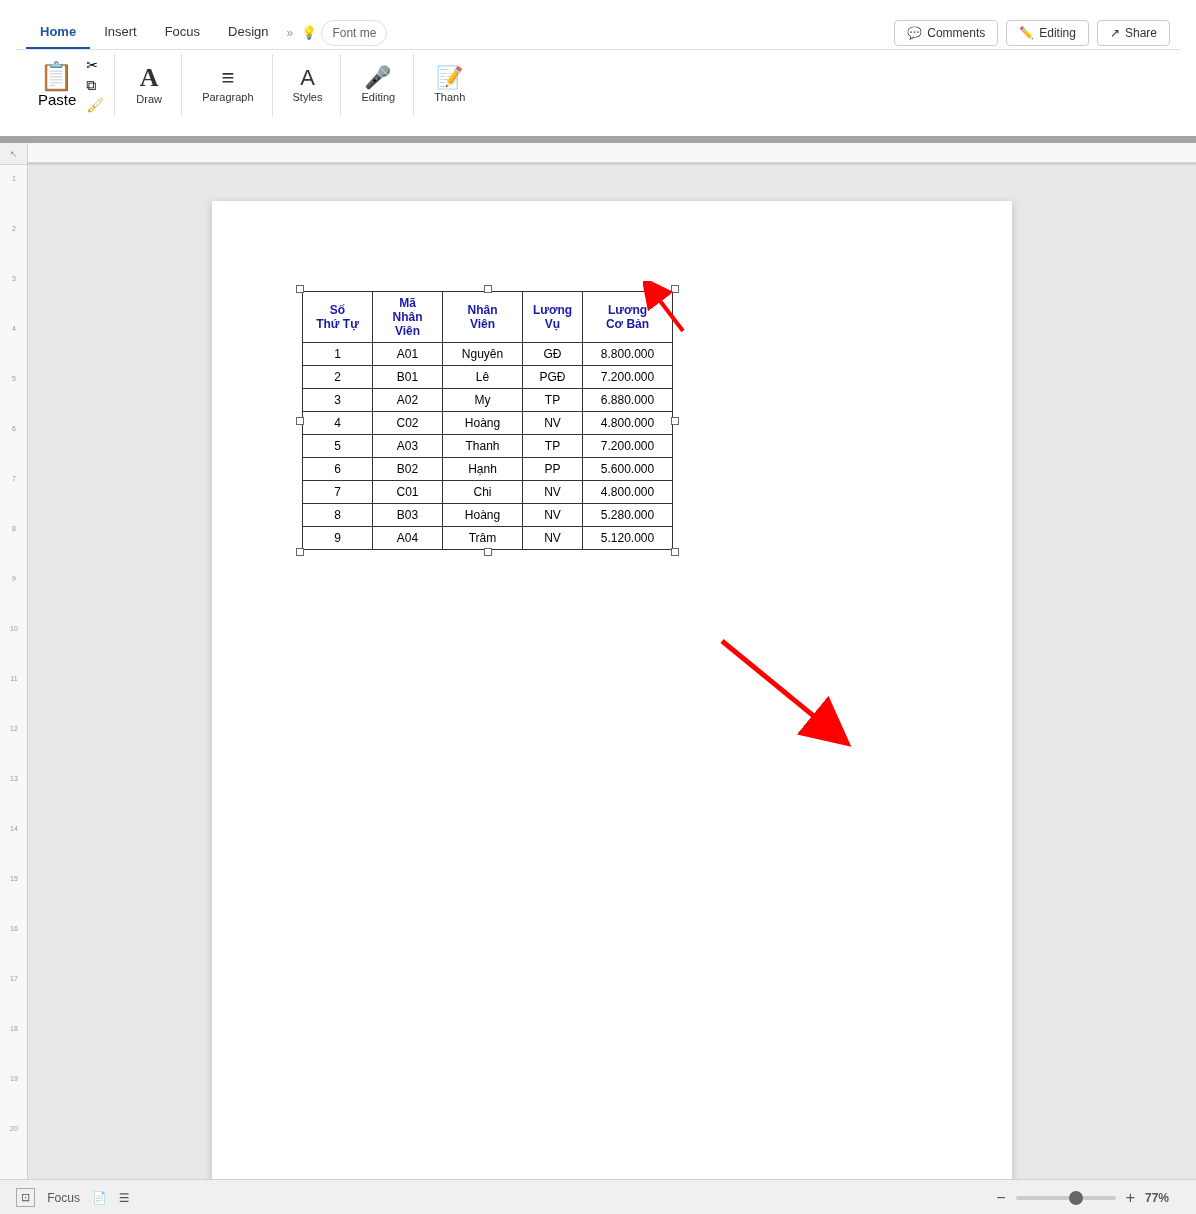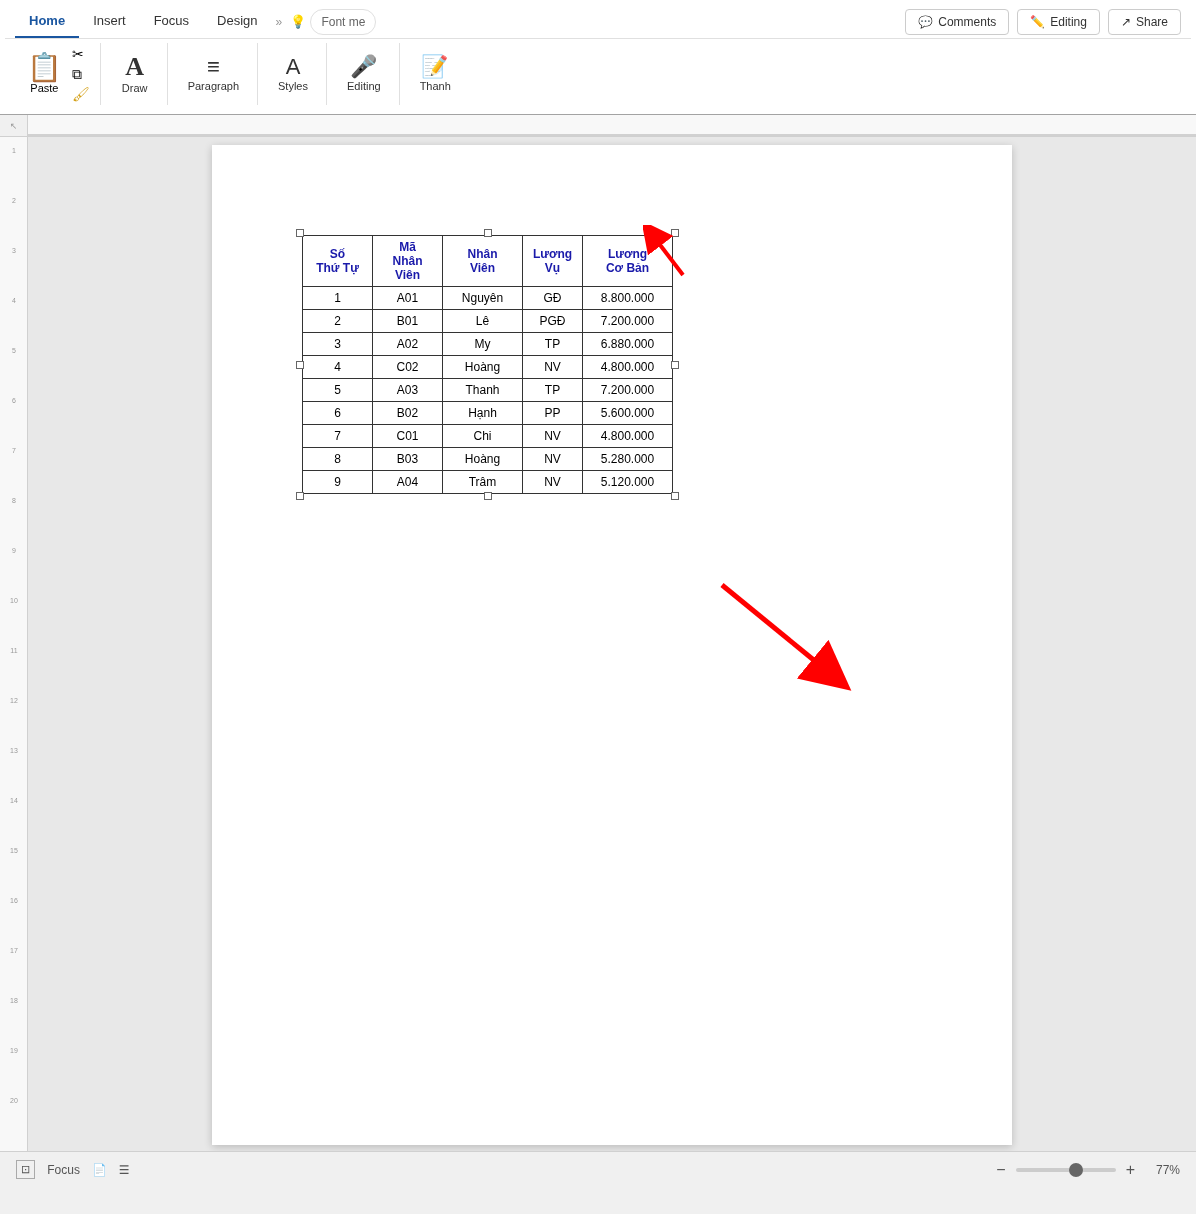--- a/index.html
+++ b/index.html
@@ -1,19 +1,19 @@
 <!DOCTYPE html>
 <html><head>
   <meta charset="utf-8">
   <style>
     * { margin: 0; padding: 0; box-sizing: border-box; }
     body { font-family: -apple-system, BlinkMacSystemFont, 'Segoe UI', sans-serif; background: #f0f0f0; width: 1196px; height: 1214px; overflow: hidden; }
 
     
-    .ribbon { background: #fff; border-bottom: 1px solid #a3a3a3; padding: 5px; }
+    .ribbon { background: #fff; border-bottom: 7px solid #a3a3a3; padding: 16px; }
     .ribbon-tabs { display: flex; align-items: center; padding: 0 10px; border-bottom: 1px solid #e0e0e0; }
     .ribbon-tab { padding: 8px 14px; font-size: 13px; cursor: pointer; color: #333; border-bottom: 2px solid transparent; }
     .ribbon-tab.active { color: #1a56a0; border-bottom: 2px solid #1a56a0; font-weight: 600; }
     .ribbon-right { margin-left: auto; display: flex; gap: 8px; }
     .ribbon-btn { display: flex; align-items: center; gap: 5px; padding: 5px 12px; border: 1px solid #ccc; border-radius: 4px; font-size: 12px; cursor: pointer; background: #fff; color: #333; }
 
     .ribbon-toolbar { display: flex; align-items: stretch; padding: 4px 10px; gap: 2px; }
     .ribbon-group { display: flex; align-items: center; padding: 0 10px; border-right: 1px solid #e0e0e0; gap: 4px; }
     .ribbon-group:last-child { border-right: none; }
     .toolbar-btn { display: flex; flex-direction: column; align-items: center; justify-content: center; padding: 4px 8px; border-radius: 3px; cursor: pointer; border: none; background: transparent; font-size: 10px; color: #333; min-width: 44px; }
@@ -26,21 +26,21 @@
 
     
     .ruler-area { display: flex; height: 22px; background: #f8f8f8; border-bottom: 1px solid #d0d0d0; }
     .ruler-corner { width: 28px; height: 22px; background: #f0f0f0; border-right: 1px solid #d0d0d0; border-bottom: 1px solid #d0d0d0; display: flex; align-items: center; justify-content: center; font-size: 9px; color: #999; cursor: pointer; }
     .ruler-h { flex: 1; background: #f8f8f8; position: relative; overflow: hidden; }
     .ruler-h svg { width: 100%; height: 22px; }
 
     
     .main-area { display: flex; height: calc(1214px - 160px - 40px); }
     .ruler-v { width: 28px; background: #f8f8f8; border-right: 1px solid #d0d0d0; position: relative; overflow: hidden; }
-    .doc-area { flex: 1; background: #e8e8e8; overflow: auto; display: flex; justify-content: center; padding: 8px; }
+    .doc-area { flex: 1; background: #e8e8e8; overflow: auto; display: flex; justify-content: center; padding: 36px; }
     .doc-page { background: #fff; width: 800px; min-height: 1000px; box-shadow: 0 2px 8px rgba(0,0,0,0.2); position: relative; padding: 40px; }
     .selection-handles { position: absolute; top: -6px; left: -6px; right: -6px; bottom: -6px; pointer-events: none; }
     .handle { position: absolute; width: 8px; height: 8px; background: white; border: 1px solid #666; }
     .handle.tl { top: 0; left: 0; }
     .handle.tm { top: 0; left: 50%; transform: translateX(-50%); }
     .handle.tr { top: 0; right: 0; }
     .handle.ml { top: 50%; left: 0; transform: translateY(-50%); }
     .handle.mr { top: 50%; right: 0; transform: translateY(-50%); }
     .handle.bl { bottom: 0; left: 0; }
     .handle.bm { bottom: 0; left: 50%; transform: translateX(-50%); }
@@ -87,21 +87,21 @@
         <span>Share</span>
       </div>
     </div>
   </div>
 
   <div class="ribbon-toolbar">
 
     <div class="paste-group">
       <div class="paste-main">
         <span style="font-size:28px; line-height:1;">📋</span>
-        <span style="font-size:11px;">Paste</span>
+        <span style="font-size:15px;">Paste</span>
       </div>
       <div class="paste-small-btns">
         <div class="paste-small-btn">✂</div>
         <div class="paste-small-btn">⧉</div>
         <div class="paste-small-btn" style="color:#d4a017;">🖌</div>
       </div>
     </div>
 
     <div class="ribbon-group">
       <div class="toolbar-btn">
@@ -317,15 +317,15 @@
   <span style="border:1px solid #aaa; padding:2px 4px; font-size:11px;">⊡</span>
   <span style="cursor:pointer;">Focus</span>
   <span>📄</span>
   <span>☰</span>
   <div class="status-bar-right">
     <span style="cursor:pointer; font-size:16px;">−</span>
     <div class="zoom-slider">
       <div class="zoom-thumb"></div>
     </div>
     <span style="cursor:pointer; font-size:16px;">+</span>
-    <span style="cursor:pointer; min-width:35px; text-align:right;">77%</span>
+    <span style="cursor:pointer; min-width:35px; font-weight:bold;">77%</span>
   </div>
 </div>
 
 </body></html>

